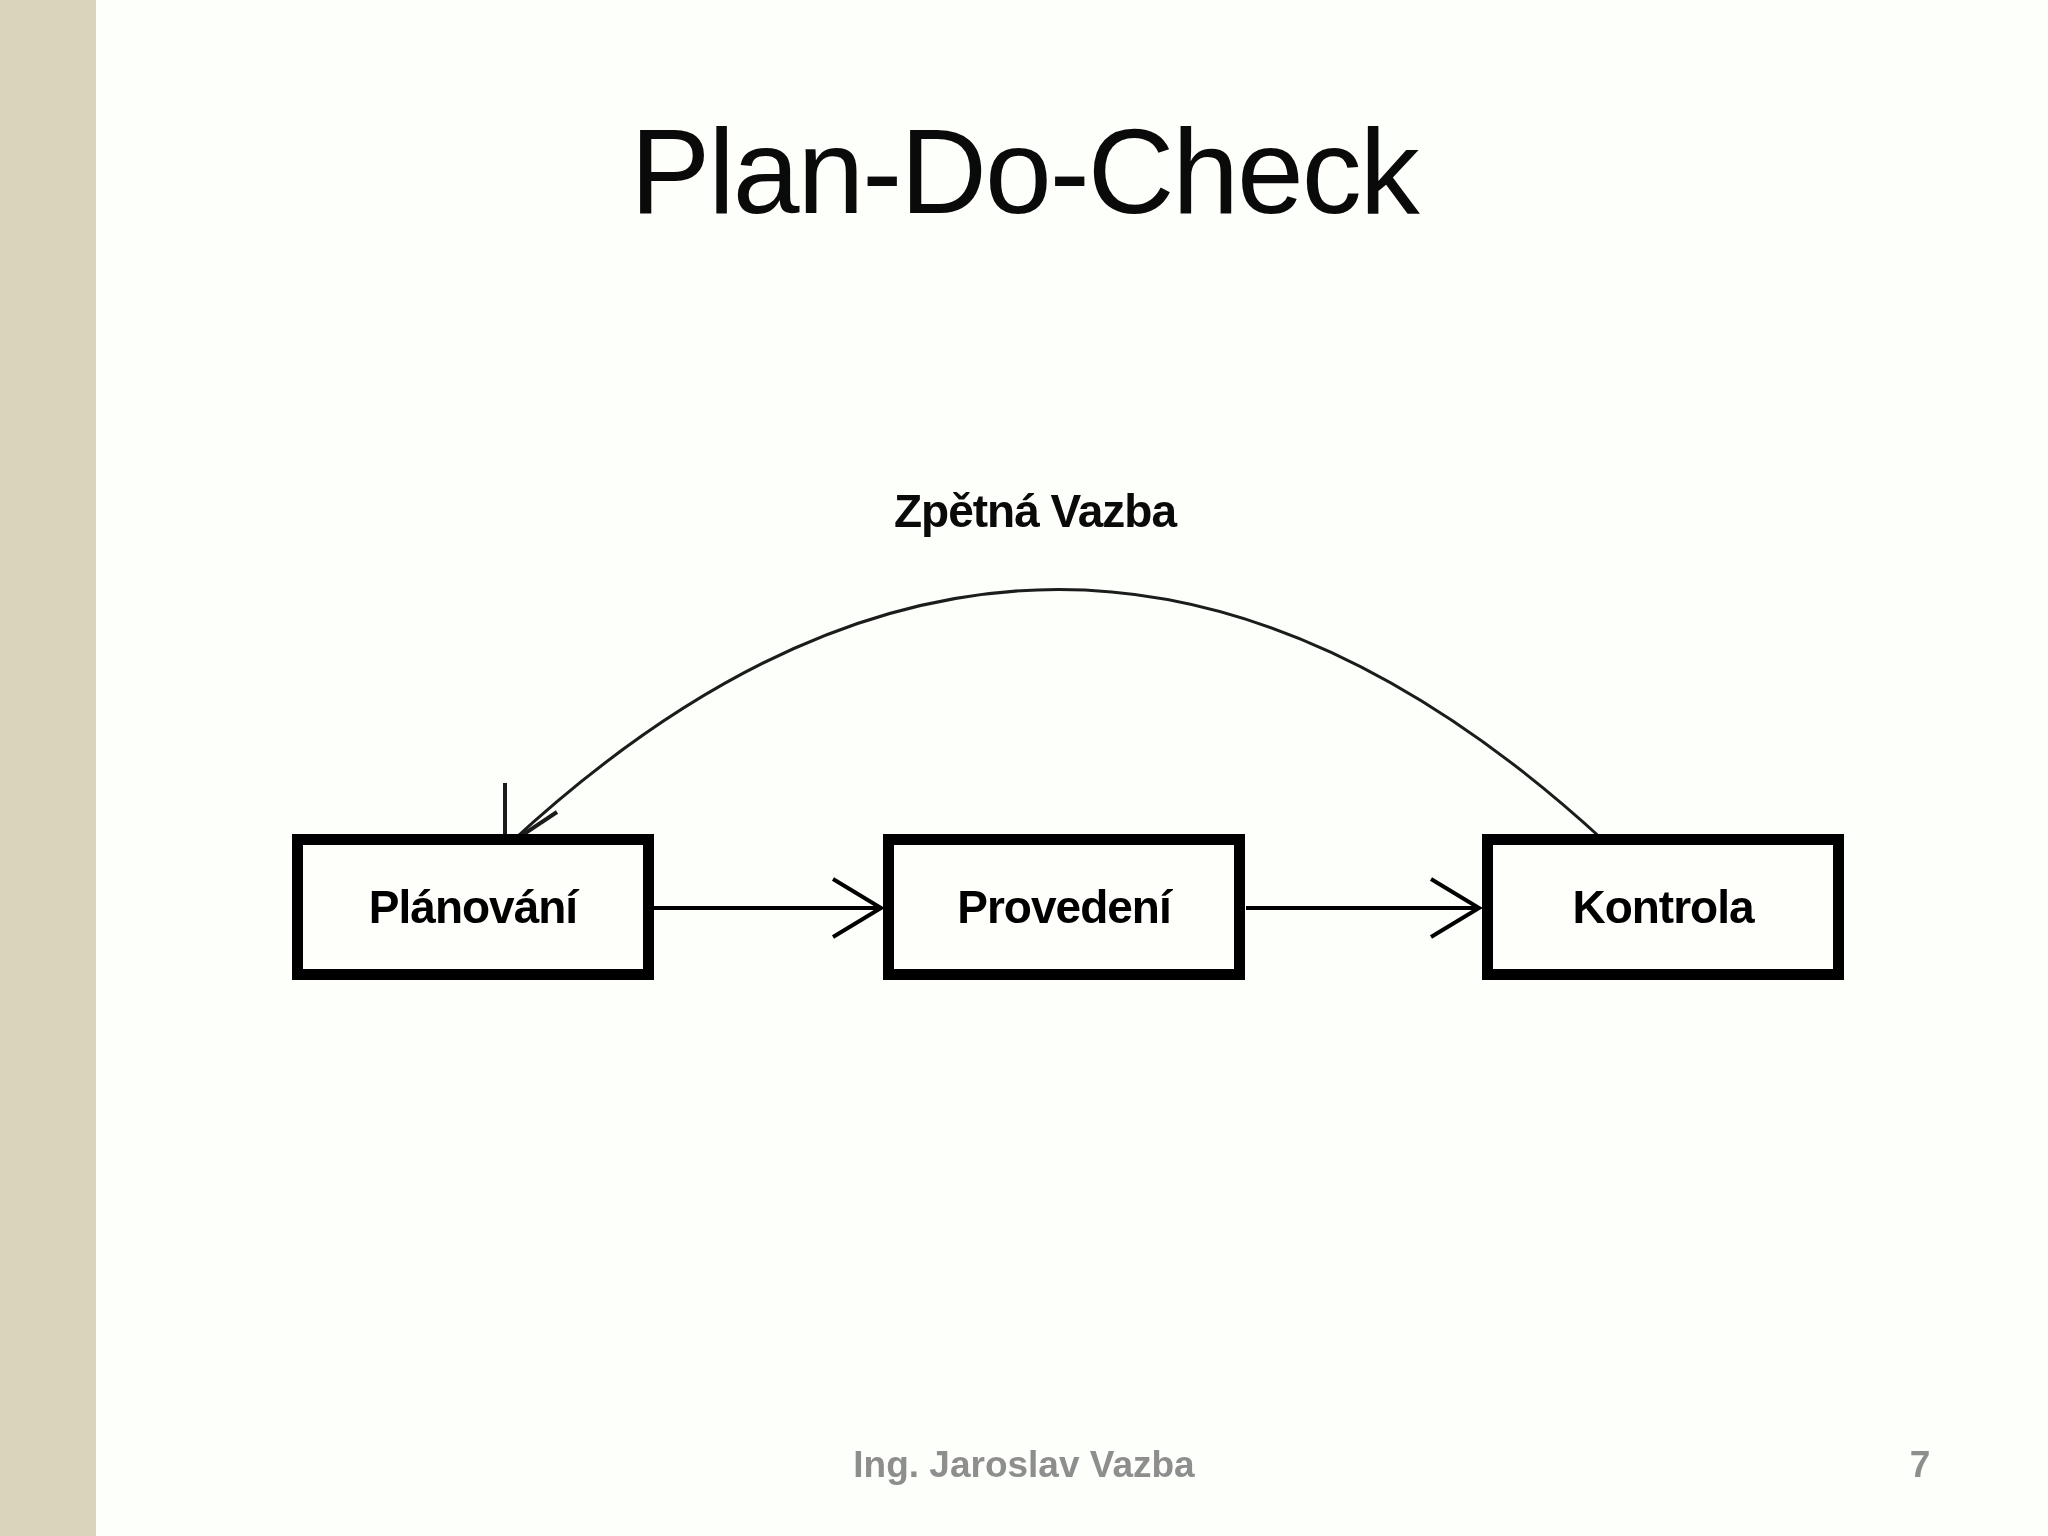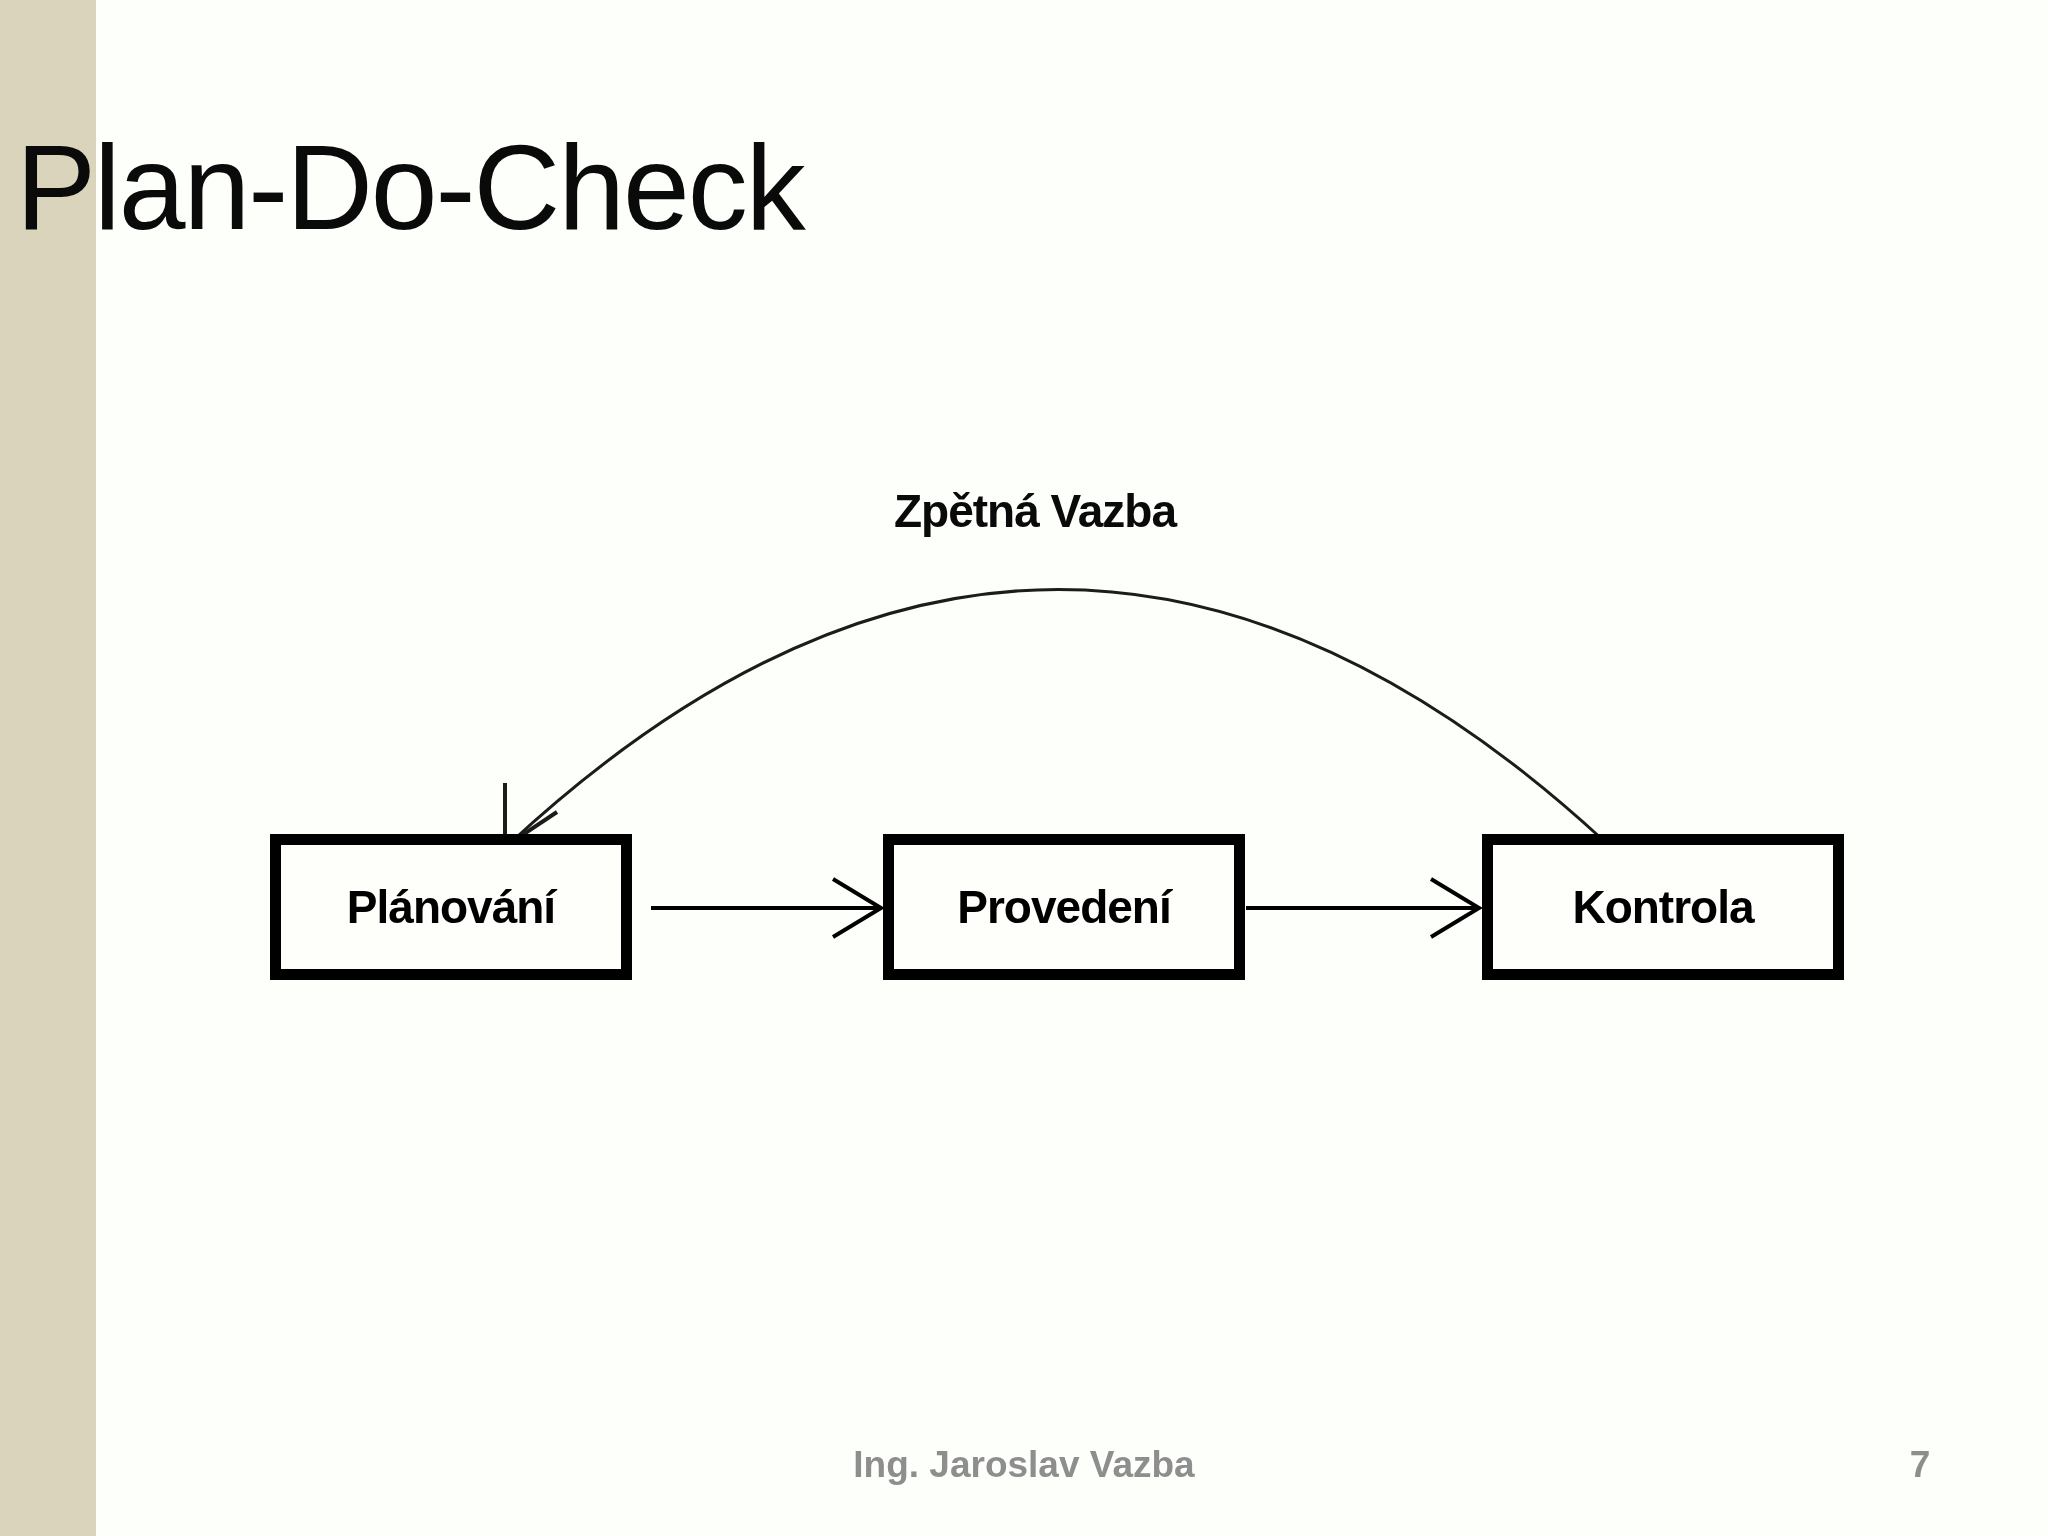--- a/index.html
+++ b/index.html
@@ -21,22 +21,22 @@
     top: 0;
     width: 96px;
     height: 100%;
     background: #dad4bd;
   }
   .slide-title {
     position: absolute;
     left: 0;
     right: 0;
     top: 108px;
-    margin: 16px;
-    text-align: left;
+    margin: 0;
+    text-align: center;
     font-size: 120px;
     line-height: 1.05;
     font-weight: 400;
     letter-spacing: -2px;
     color: #0a0a0a;
   }
   .diagram-svg {
     position: absolute;
     left: 0;
     top: 0;
@@ -64,21 +64,21 @@
     border: 11px solid #000;
     background: #fefffb;
     display: flex;
     align-items: center;
     justify-content: center;
     font-size: 46px;
     font-weight: bold;
     letter-spacing: -1px;
     color: #000;
   }
-  .box-plan    { left: 270px; }
+  .box-plan    { left: 292px; }
   .box-do      { left: 883px; }
   .box-check   { left: 1471px; margin-left: 11px; }
   .footer-author {
     position: absolute;
     left: 0;
     right: 0;
     top: 1444px;
     text-align: center;
     font-size: 37px;
     font-weight: bold;

